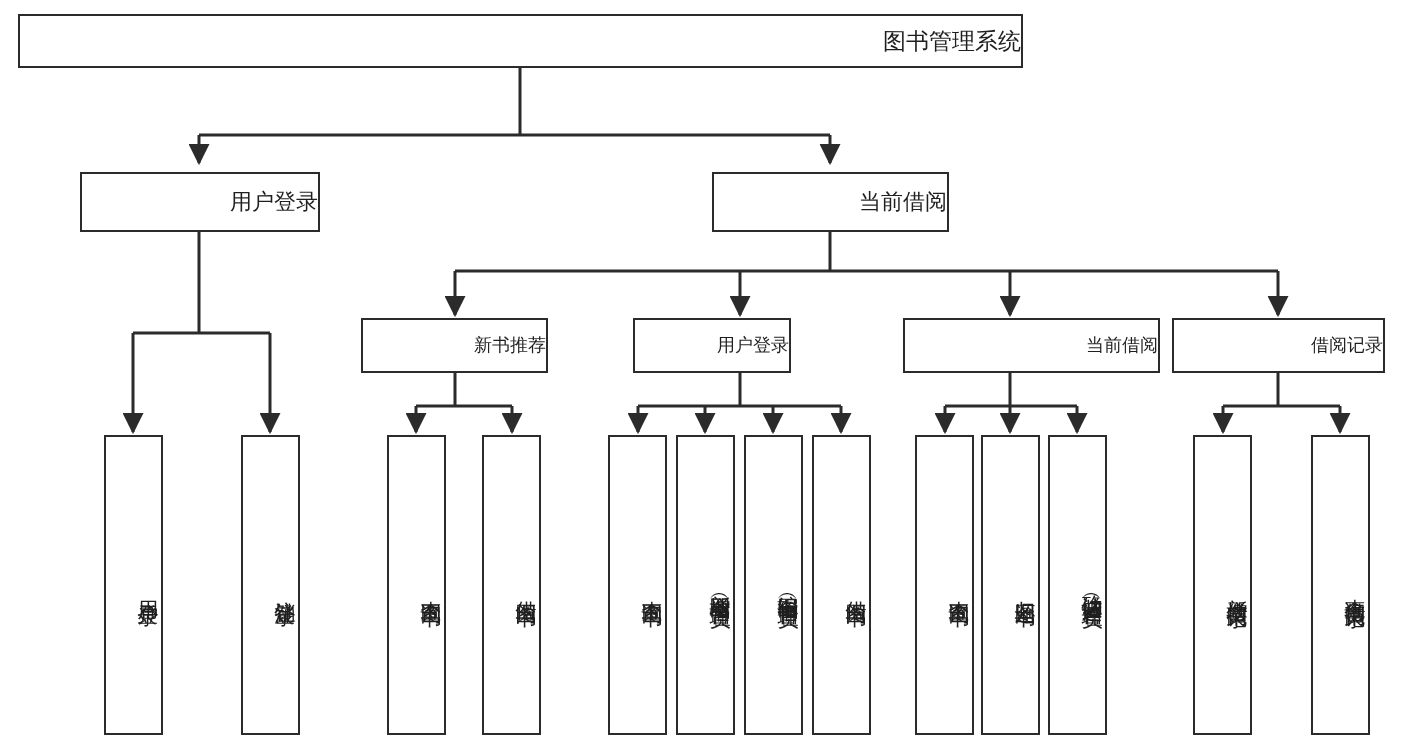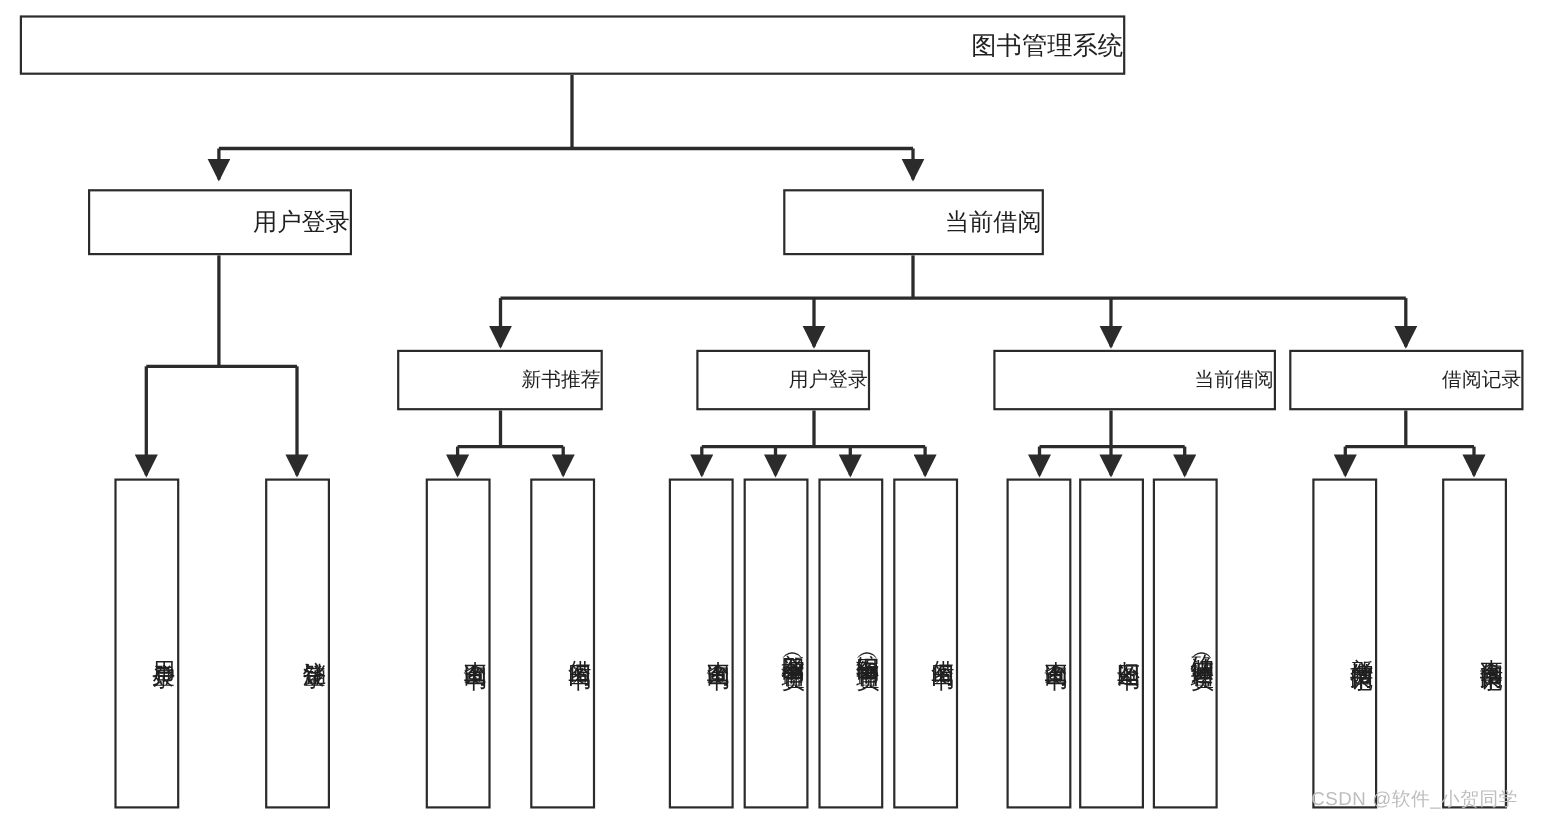--- a/index.html
+++ b/index.html
@@ -185,15 +185,14 @@
     <span>确认归还（管理员）</span>
   </div>
 
   <div class="node leaf" style="left:1193px; top:435px; width:59px; height:300px;">
     <span>新增借阅记录</span>
   </div>
   <div class="node leaf" style="left:1311px; top:435px; width:59px; height:300px;">
     <span>查询借阅记录</span>
   </div>
 
-  <div class="watermark" style="left:1192px; top:715px;">CSDN @软件_小贺同学</div>
 
 </div>
 
 </body></html>

